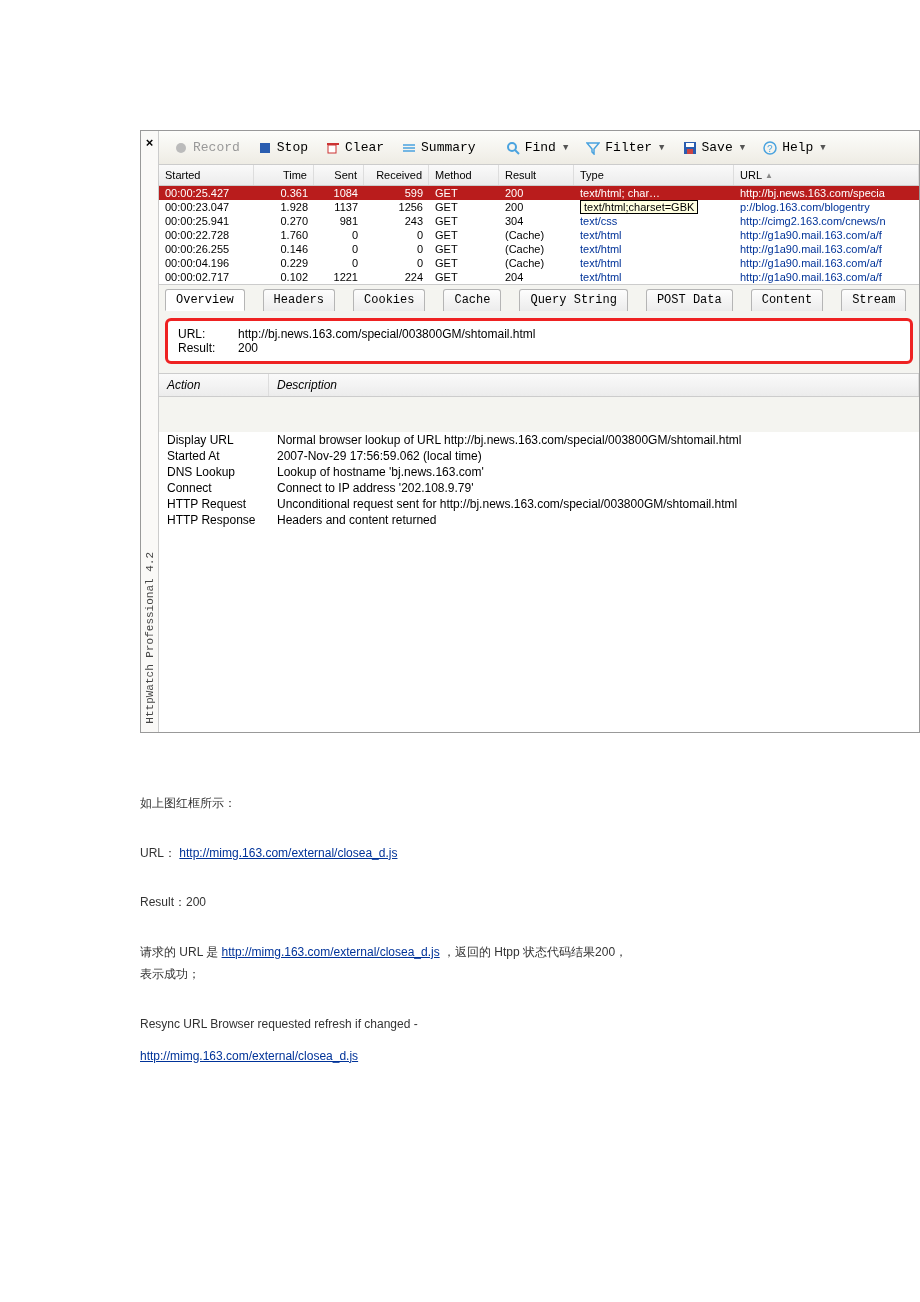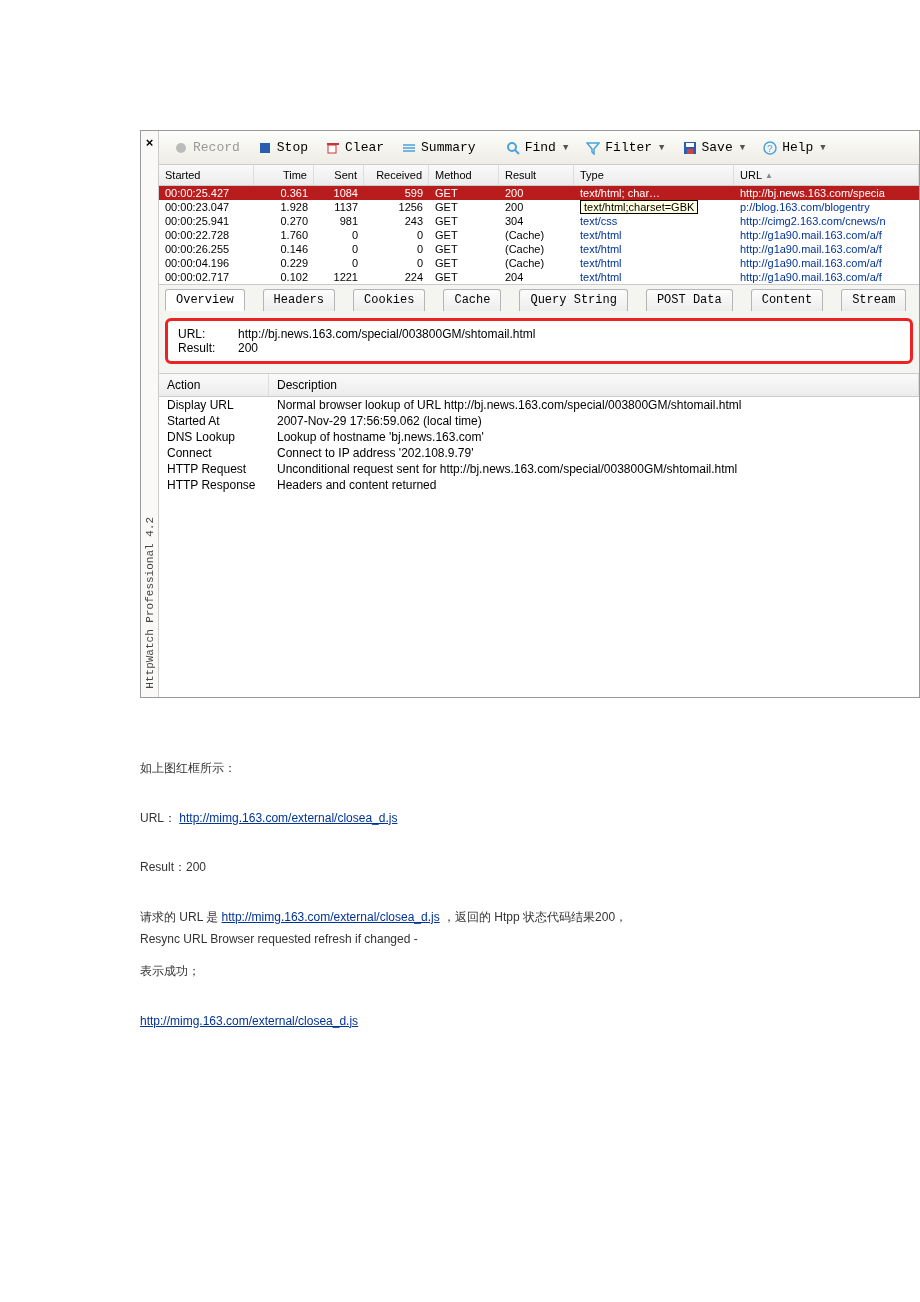--- a/index.html
+++ b/index.html
@@ -121,23 +121,24 @@
     display:grid;
     grid-template-columns: 110px 1fr;
     font-size: 12px;
     background:#fff;
   }
   .detail-head {
     background: linear-gradient(#fafafa,#ececec);
     border-top:1px solid #ccc;
     border-bottom:1px solid #ccc;
     margin-top:6px;
+    font-style:italic;
   }
   .detail-head > div { padding: 4px 8px; border-right:1px solid #ddd; }
-  .detail-body { background:#fff; min-height: 300px; }
+  .detail-body { background:#fff; min-height: 300px; margin-top: 35px; }
   .detail-row > div { padding: 1px 8px; white-space:nowrap; overflow:hidden; }
 
   .doc-text { font-size: 12px; color:#333; line-height: 1.8; width: 700px; }
   .doc-text p { margin: 0 0 28px 0; }
   .doc-text a { color: #003399; text-decoration: underline; }
   .sort-tri { font-size:8px; color:#888; }
 </style>
 </head>
 <body>
 
@@ -376,20 +377,20 @@
     <p>
       <span>URL：  </span>
       <a>http://mimg.163.com/external/closea_d.js</a>
     </p>
     <p>Result：200</p>
     <p style="margin-bottom:1px">
       <span>请求的 URL 是 </span>
       <a>http://mimg.163.com/external/closea_d.js</a>
       <span> ，返回的 Htpp 状态代码结果200，</span>
     </p>
+    <p>表示成功；</p>
     <p style="margin-bottom:10px">Resync URL    Browser requested refresh if changed -</p>
-    <p>表示成功；</p>
     <p>
       <a>http://mimg.163.com/external/closea_d.js</a>
     </p>
   </div>
 
 </div>
 
 </body></html>

